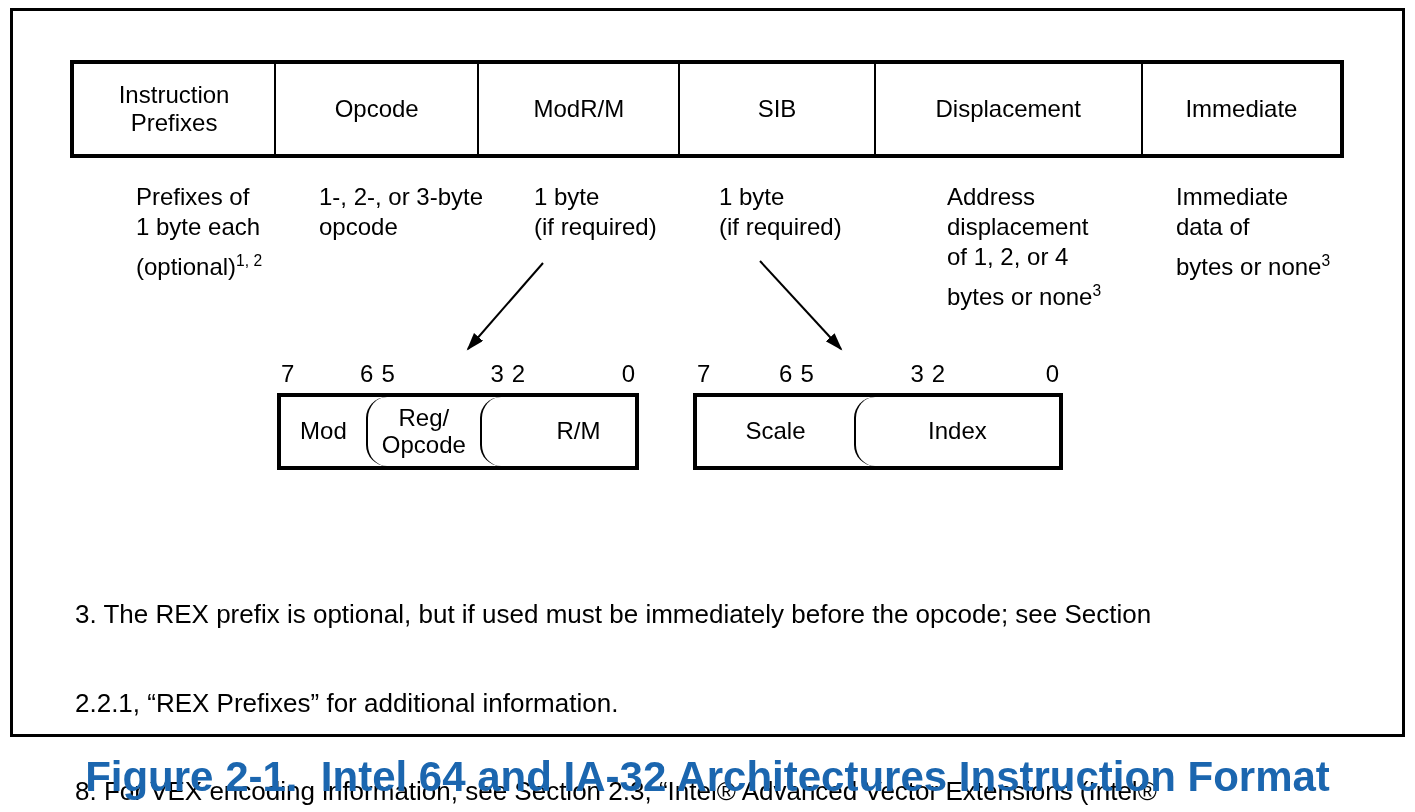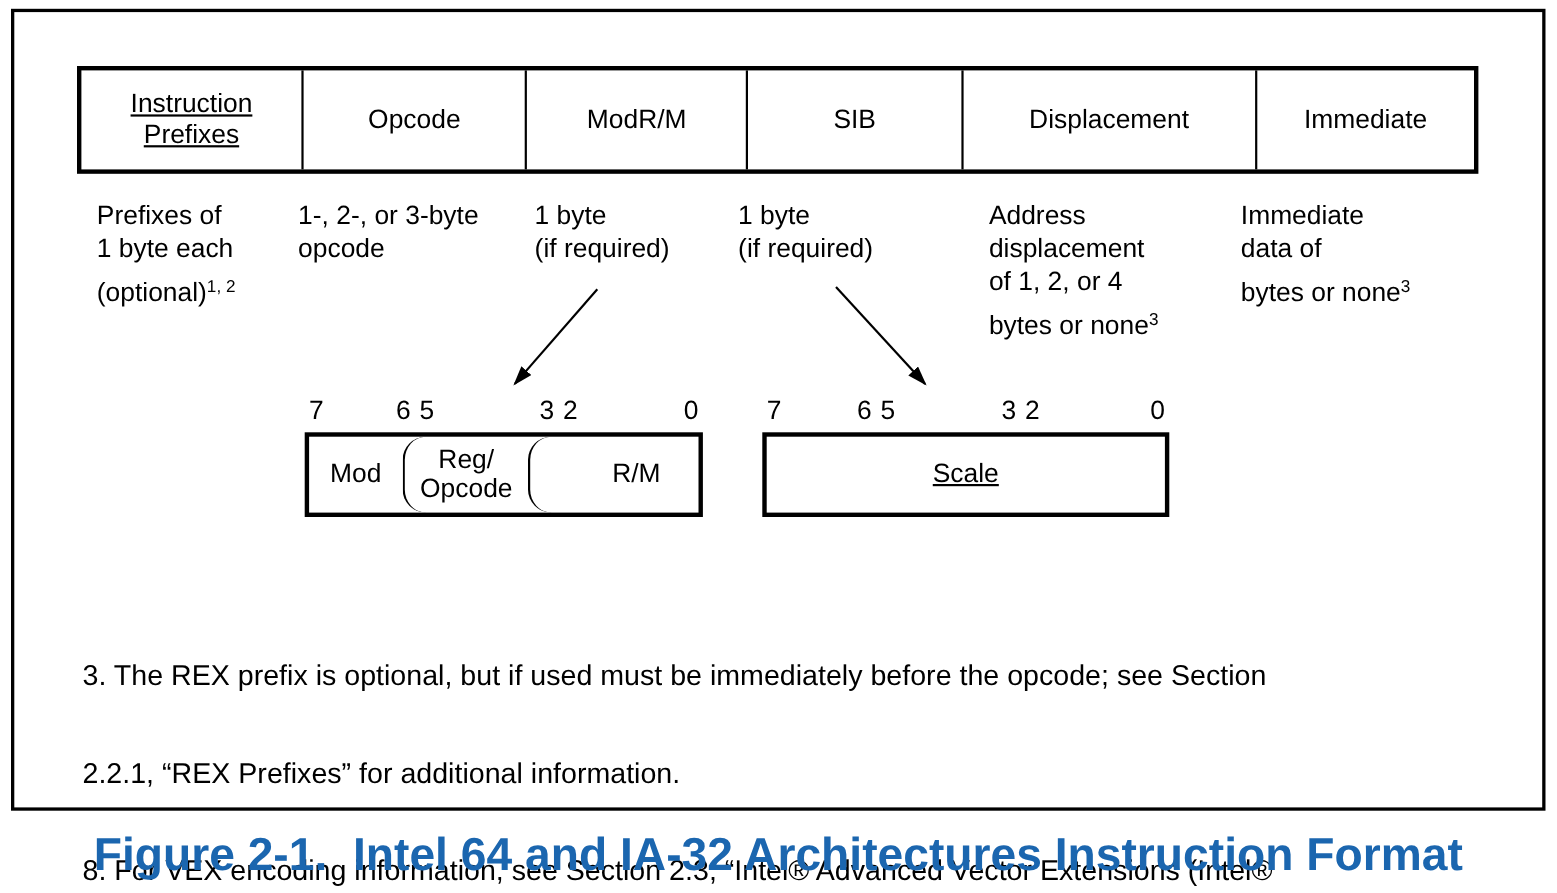--- a/index.html
+++ b/index.html
@@ -14,29 +14,29 @@
   }
   
   .hdr-table {
     position:absolute; left:70px; top:60px; width:1274px; height:98px;
     display:flex; border:4px solid #000; background:#fff;
   }
   .hdr-cell {
     display:flex; align-items:center; justify-content:center; text-align:center;
     font-size:24px; line-height:1.15; white-space:pre-line; border-left:2px solid #000;
   }
-  .hdr-cell:first-child { border-left:none;text-decoration:underline; }
+  .hdr-cell:first-child { border-left:none; }
   .hdr-cell:nth-child(1){ flex:203 0 0; }
   .hdr-cell:nth-child(2){ flex:204 0 0; }
   .hdr-cell:nth-child(3){ flex:202 0 0; }
   .hdr-cell:nth-child(4){ flex:196 0 0; }
   .hdr-cell:nth-child(5){ flex:269 0 0; }
   .hdr-cell:nth-child(6){ flex:200 0 0; }
   
-  .desc { position:absolute; top:182px; font-size:24px; line-height:30px; }
+  .desc { position:absolute; top:182px; font-size:24px; line-height:30px;margin-left:48px; }
   .desc sup { font-size:65%; }
   .desc .tail { margin-top:4px; }
   .d1 { left:88px; }  .d2 { left:271px; } .d3 { left:486px; }
   .d4 { left:671px; } .d5 { left:899px; } .d6 { left:1128px; }
   
   .bitgroup { position:absolute; top:360px; }
   .bg-modrm { left:277px; width:362px; }
   .bg-sib   { left:693px; width:370px; }
   .bit-labels { display:flex; height:30px; font-size:24px; line-height:28px; }
   .bit-seg { display:flex; justify-content:space-between; padding:0 4px; }
@@ -48,21 +48,21 @@
   .bg-sib .bit-seg:nth-child(3){ flex:136 0 0; }
   .bit-box { display:flex; border:4px solid #000; height:77px; margin-top:3px; background:#fff; }
   .bit-cell {
     display:flex; align-items:center; justify-content:center; text-align:center;
     font-size:24px; line-height:1.1; white-space:pre-line; border-left:2px solid #000;border-radius:21px;
   }
   .bit-cell:first-child { border-left:none; }
   .bg-modrm .bit-cell:nth-child(1){ flex:99 0 0; }
   .bg-modrm .bit-cell:nth-child(2){ flex:131 0 0; }
   .bg-modrm .bit-cell:nth-child(3){ flex:132 0 0;padding-left:40px; }
-  .bg-sib .bit-cell:nth-child(1){ flex:102 0 0;text-decoration:underline; }
+  .bg-sib .bit-cell:nth-child(1){ flex:102 0 0; }
   .bg-sib .bit-cell:nth-child(2){ flex:132 0 0; }
   .bg-sib .bit-cell:nth-child(3){ flex:136 0 0; }
   
   .arrows { position:absolute; left:0; top:0; pointer-events:none; }
   
   .footnotes { position:absolute; left:75px; top:541px; font-size:26px; line-height:29.5px; white-space:pre; }
   
   .caption {
     position:absolute; left:0; top:753px; width:1415px; text-align:center;
     font-size:42px; font-weight:bold; white-space:pre; color:#1B66AF;
@@ -146,20 +146,21 @@
           <span>5</span>
           <span>3</span>
         </div>
       <div class="bit-seg">
           <span>2</span>
           <span>0</span>
         </div>
     </div>
     <div class="bit-box">
       <div class="bit-cell">Scale</div>
+      <div class="bit-cell">Index</div>
     </div>
   </div>
 
   <svg class="arrows" width="1415" height="812" viewBox="0 0 1415 812">
     <defs>
       <marker id="ah" markerWidth="12" markerHeight="8" refX="8" refY="3" orient="auto" markerUnits="strokeWidth">
         <path d="M0,0 L9,3 L0,6 z" fill="#000"></path>
       </marker>
     </defs>
     <line x1="543" y1="263" x2="468" y2="349" stroke="#000" stroke-width="2" marker-end="url(#ah)"></line>

